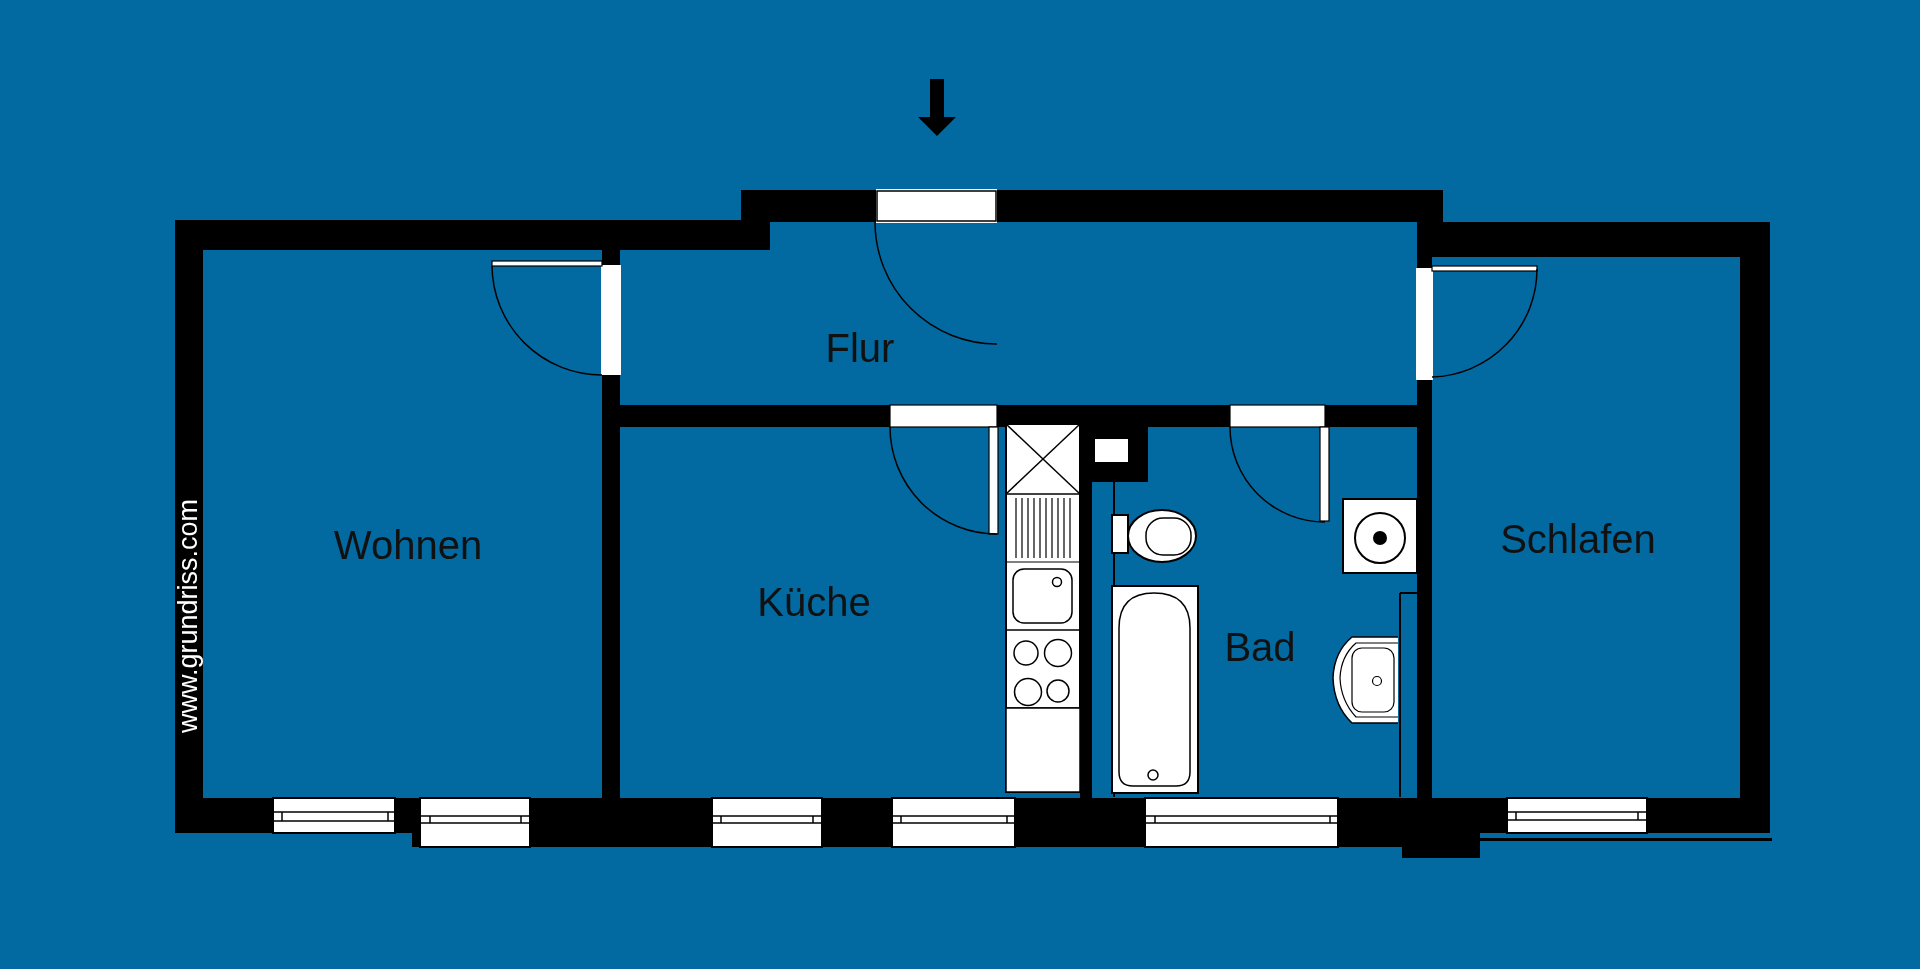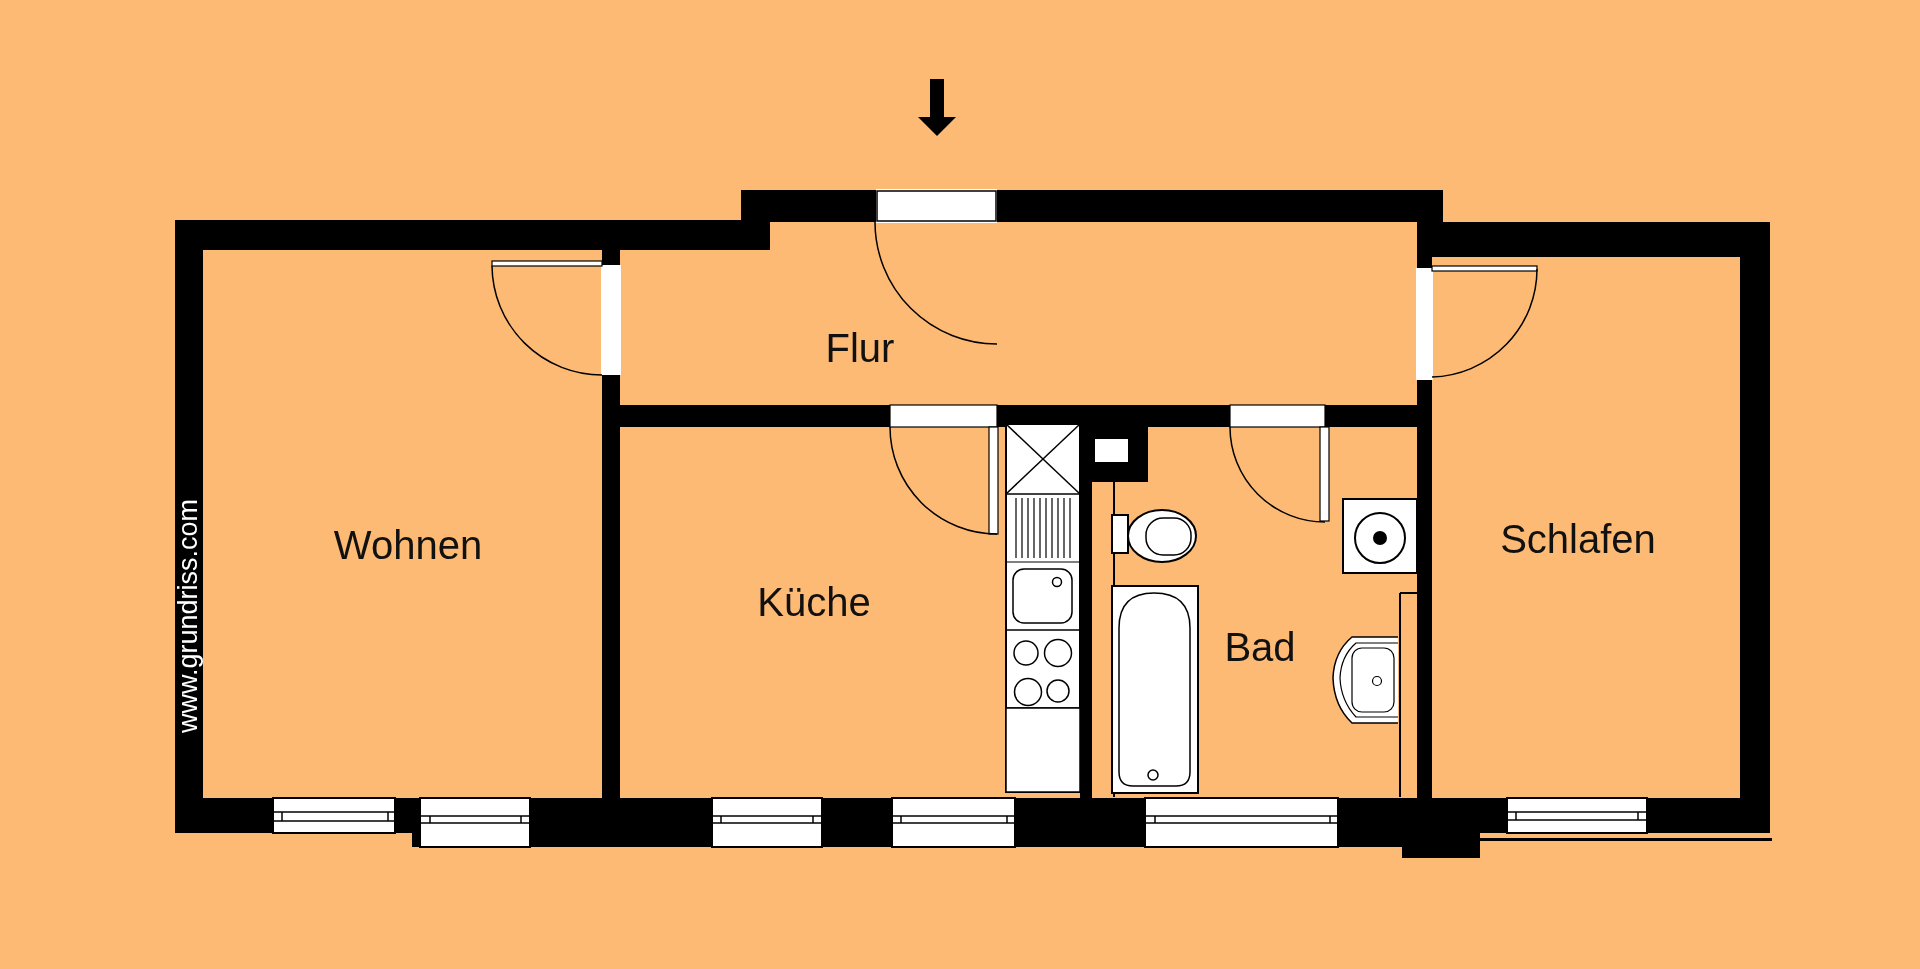--- a/index.html
+++ b/index.html
@@ -1,16 +1,16 @@
 <!DOCTYPE html>
 <html><head>
 <meta charset="utf-8">
 <style>
   html,body{margin:0;padding:0;background:#ffffff;}
-  #stage{position:relative;width:1920px;height:969px;background:#fdba74;overflow:hidden;
+  #stage{position:relative;width:1920px;height:969px;background:#0369a1;overflow:hidden;
          font-family:"Liberation Sans", sans-serif;}
   svg{position:absolute;left:0;top:0;}
   .room-label{font-family:"Liberation Sans", sans-serif;font-size:40px;fill:#111111;}
   .wm-label{font-family:"Liberation Sans", sans-serif;font-size:27px;fill:#ffffff;}
 </style>
 </head>
 <body>
 
 <div id="stage">
 <svg width="1920" height="969" viewBox="0 0 1920 969">

